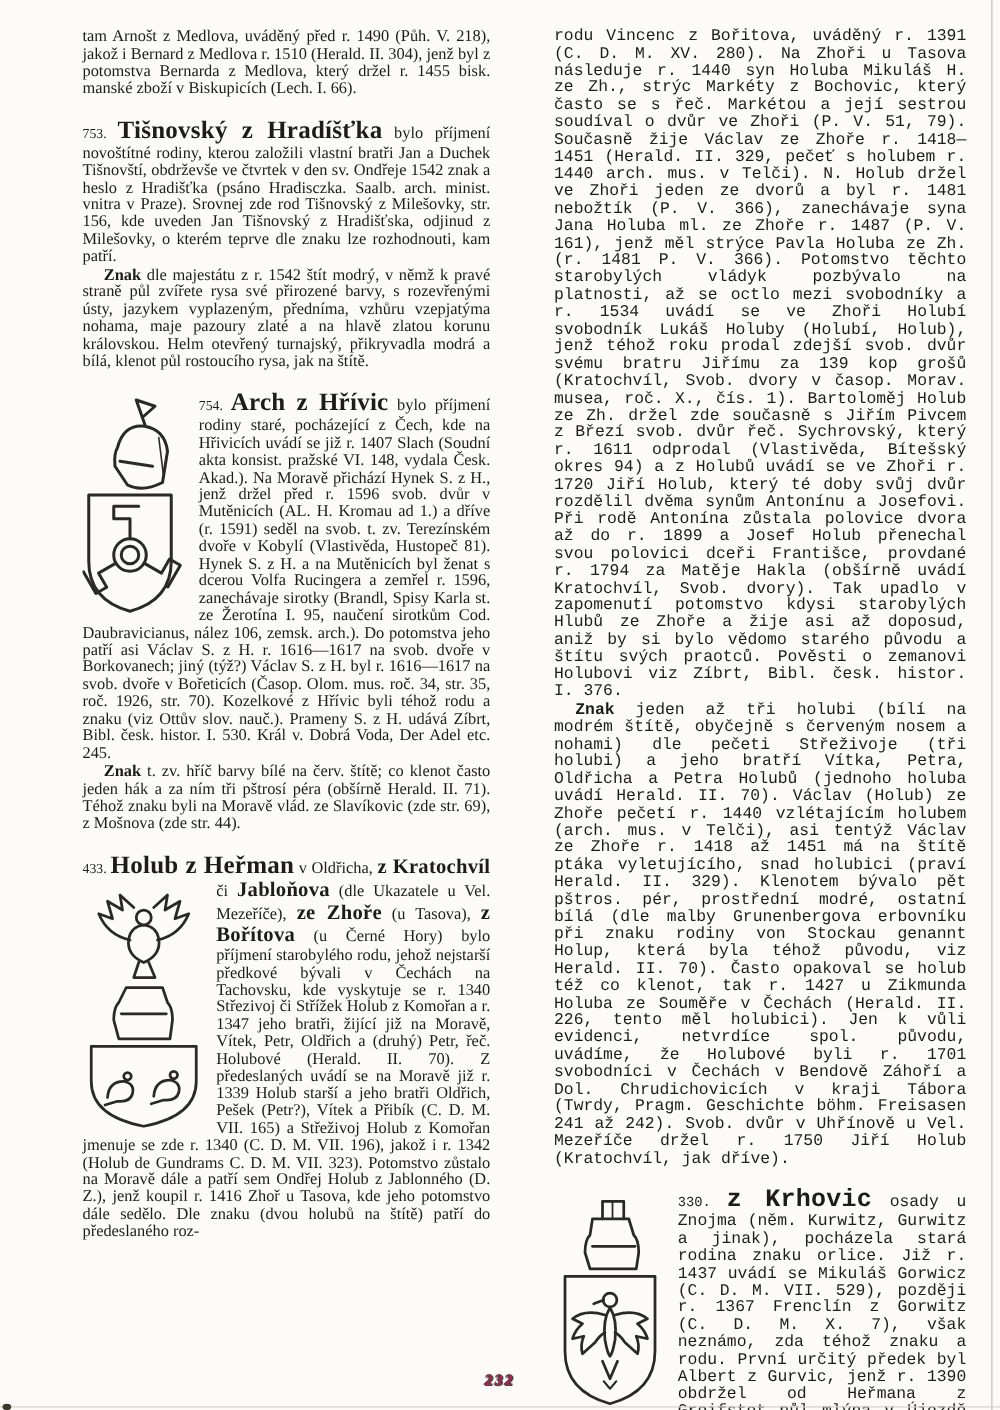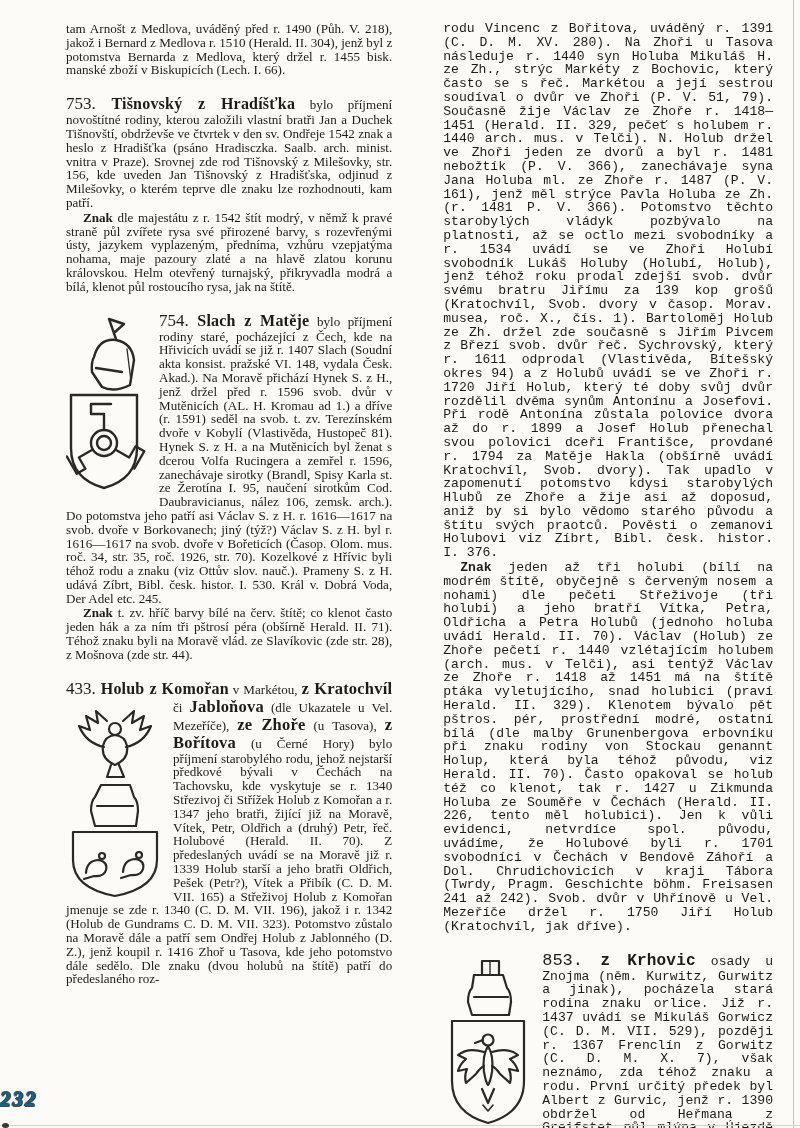--- a/index.html
+++ b/index.html
@@ -14,74 +14,75 @@
   .scan-edge-right{position:absolute;top:0;right:6px;width:1px;height:1128px;background:#c8c4ba;}
   .scan-edge-bottom{position:absolute;left:0;bottom:2px;width:100%;height:1px;background:#d6d2c8;}
   .scan-speck{position:absolute;left:2px;bottom:0px;width:7px;height:5px;background:#3a372f;border-radius:50%;}
   .columns{display:flex;gap:15px;padding:22px 27px 0 30px;}
   .col{text-align:justify;font-size:13.1px;line-height:13.8px;margin-left:36px;}
   .col-left{width:362px;}
   .col-right{width:366px;font-family:Liberation Mono, monospace;}
   p{margin:0;}
   .sec{margin-top:18px;}
   .sec-tight{margin-top:9px;}
-  .enum{font-size:17px;}
-  .ename{font-weight:bold;font-size:16px;line-height:18px;letter-spacing:.2px;}
+  .enum{font-size:11px;}
+  .ename{font-weight:bold;font-size:20px;line-height:18px;letter-spacing:.2px;}
   .ename-sm{font-weight:bold;font-size:16.5px;line-height:18px;letter-spacing:.2px;}
   .znak{text-indent:17px;margin-top:1px;}
   .bold{font-weight:bold;}
   .arms{float:left;margin:3px 9px 2px 0;}
   .arms svg{display:block;}
   .pageno{
     position:absolute;left:0;right:0;bottom:16px;
-    font-size:21px;font-style:italic;font-weight:bold;letter-spacing:2px;
-    color:#0369a1;
+    text-align:center;
+    font-size:12px;font-style:italic;font-weight:bold;letter-spacing:2px;
+    color:#be185d;
     text-shadow:1px 0 0 #4a463e,-1px 0 0 #4a463e,0 1px 0 #4a463e,0 -1px 0 #4a463e,1px 1px 0 #4a463e;
   }
 </style>
 </head>
 <body>
 
 <div class="page">
   <div class="columns">
 
     <div class="col col-left">
       <p><span>tam Arnošt z Medlova, uváděný před r. 1490 (Půh. V. 218), jakož i Bernard z Medlova r. 1510 (Herald. II. 304), jenž byl z potomstva Bernarda z Medlova, který držel r. 1455 bisk. manské zboží v Biskupicích (Lech. I. 66).</span></p>
 
       <section class="sec">
         <p><span class="enum">753. </span><span class="ename">Tišnovský z Hradíšťka</span><span> bylo příjmení novoštítné rodiny, kterou založili vlastní bratři Jan a Duchek Tišnovští, obdrževše ve čtvrtek v den sv. Ondřeje 1542 znak a heslo z Hradišťka (psáno Hradisczka. Saalb. arch. minist. vnitra v Praze). Srovnej zde rod Tišnovský z Milešovky, str. 156, kde uveden Jan Tišnovský z Hradišťska, odjinud z Milešovky, o kterém teprve dle znaku lze rozhodnouti, kam patří.</span></p>
         <p class="znak"><span class="bold">Znak</span><span> dle majestátu z r. 1542 štít modrý, v němž k pravé straně půl zvířete rysa své přirozené barvy, s rozevřenými ústy, jazykem vyplazeným, předníma, vzhůru vzepjatýma nohama, maje pazoury zlaté a na hlavě zlatou korunu královskou. Helm otevřený turnajský, přikryvadla modrá a bílá, klenot půl rostoucího rysa, jak na štítě.</span></p>
       </section>
 
       <section class="sec">
-        <p><span class="enum">754. </span><span class="ename">Slach z Matěje</span><span class="arms">
+        <p><span class="enum">754. </span><span class="ename">Arch z Hřívic</span><span class="arms">
               <svg width="84" height="180" viewBox="0 0 84 180">
                 <g fill="none" stroke="#2b2925" stroke-width="2.4" stroke-linejoin="round" stroke-linecap="round">
                   <path d="M50 24 L43 4 L58 9 L49 17"></path>
                   <path d="M28 42 Q33 23 50 25 Q66 28 68 45 L64 70 Q48 78 36 72 L26 57 Q25 47 28 42 Z"></path>
                   <path d="M30 53 L56 57"></path>
                   <path d="M61 34 L65 66" stroke-width="1.3"></path>
                   <path d="M5 80 H71 V133 Q71 164 38 173 Q5 164 5 133 Z"></path>
                   <circle cx="38" cy="128" r="13"></circle>
                   <circle cx="38" cy="128" r="7"></circle>
                   <path d="M38 115 V99 H25 V89 H45"></path>
                   <g transform="rotate(120 38 128)">
                     <path d="M38 115 V99 H25 V89 H45"></path>
                   </g>
                   <g transform="rotate(240 38 128)">
                     <path d="M38 115 V99 H25 V89 H45"></path>
                   </g>
                 </g>
               </svg>
             </span><span> bylo příjmení rodiny staré, pocházející z Čech, kde na Hřivicích uvádí se již r. 1407 Slach (Soudní akta konsist. pražské VI. 148, vydala Česk. Akad.). Na Moravě přichází Hynek S. z H., jenž držel před r. 1596 svob. dvůr v Mutěnicích (AL. H. Kromau ad 1.) a dříve (r. 1591) seděl na svob. t. zv. Terezínském dvoře v Kobylí (Vlastivěda, Hustopeč 81). Hynek S. z H. a na Mutěnicích byl ženat s dcerou Volfa Rucingera a zemřel r. 1596, zanechávaje sirotky (Brandl, Spisy Karla st. ze Žerotína I. 95, naučení sirotkům Cod. Daubravicianus, nález 106, zemsk. arch.). Do potomstva jeho patří asi Václav S. z H. r. 1616—1617 na svob. dvoře v Borkovanech; jiný (týž?) Václav S. z H. byl r. 1616—1617 na svob. dvoře v Bořeticích (Časop. Olom. mus. roč. 34, str. 35, roč. 1926, str. 70). Kozelkové z Hřívic byli téhož rodu a znaku (viz Ottův slov. nauč.). Prameny S. z H. udává Zíbrt, Bibl. česk. histor. I. 530. Král v. Dobrá Voda, Der Adel etc. 245.</span></p>
-        <p class="znak"><span class="bold">Znak</span><span> t. zv. hříč barvy bílé na červ. štítě; co klenot často jeden hák a za ním tři pštrosí péra (obšírně Herald. II. 71). Téhož znaku byli na Moravě vlád. ze Slavíkovic (zde str. 28), z Mošnova (zde str. 44).</span></p>
+        <p class="znak"><span class="bold">Znak</span><span> t. zv. hříč barvy bílé na červ. štítě; co klenot často jeden hák a za ním tři pštrosí péra (obšírně Herald. II. 71). Téhož znaku byli na Moravě vlád. ze Slavíkovic (zde str. 69), z Mošnova (zde str. 44).</span></p>
       </section>
 
       <section class="sec">
-        <p><span class="enum">433. </span><span class="ename">Holub z Komořan</span><span> v Markétou, </span><span class="ename-sm">z Kratochvíl</span><span> či </span><span class="ename-sm">Jabloňova</span><span class="arms">
+        <p><span class="enum">433. </span><span class="ename">Holub z Heřman</span><span> v Oldřicha, </span><span class="ename-sm">z Kratochvíl</span><span> či </span><span class="ename-sm">Jabloňova</span><span class="arms">
               <svg width="98" height="200" viewBox="0 0 98 200">
                 <g fill="none" stroke="#2b2925" stroke-width="2.2" stroke-linejoin="round" stroke-linecap="round">
                   <path d="M38 46 Q20 42 13 25 L24 29 L20 15 L32 22 L30 10 L41 20"></path>
                   <path d="M60 46 Q78 42 85 25 L74 29 L78 15 L66 22 L68 10 L57 20"></path>
                   <circle cx="49" cy="28" r="6"></circle>
                   <path d="M49 64 Q35 58 37 45 Q39 35 49 34 Q59 35 61 45 Q63 58 49 64 Z"></path>
                   <path d="M45 64 L41 76 H58 L53 64"></path>
                   <path d="M35 84 H64 L68 96 Q72 100 72 110 L70 125 H29 L25 110 Q25 100 29 96 Z"></path>
                   <path d="M31 105 H67"></path>
                   <path d="M7 131 H91 V159 Q91 187 49 195 Q7 187 7 159 Z"></path>
@@ -94,21 +95,21 @@
             </span><span> (dle Ukazatele u Vel. Mezeříče), </span><span class="ename-sm">ze Zhoře</span><span> (u Tasova), </span><span class="ename-sm">z Bořítova</span><span> (u Černé Hory) </span><span>bylo příjmení starobylého rodu, jehož nejstarší předkové bývali v Čechách na Tachovsku, kde vyskytuje se r. 1340 Střezivoj či Střížek Holub z Komořan a r. 1347 jeho bratři, žijící již na Moravě, Vítek, Petr, Oldřich a (druhý) Petr, řeč. Holubové (Herald. II. 70). Z předeslaných uvádí se na Moravě již r. 1339 Holub starší a jeho bratři Oldřich, Pešek (Petr?), Vítek a Přibík (C. D. M. VII. 165) a Střeživoj Holub z Komořan jmenuje se zde r. 1340 (C. D. M. VII. 196), jakož i r. 1342 (Holub de Gundrams C. D. M. VII. 323). Potomstvo zůstalo na Moravě dále a patří sem Ondřej Holub z Jablonného (D. Z.), jenž koupil r. 1416 Zhoř u Tasova, kde jeho potomstvo dále sedělo. Dle znaku (dvou holubů na štítě) patří do předeslaného roz-</span></p>
       </section>
     </div>
 
     <div class="col col-right">
       <p><span>rodu Vincenc z Bořitova, uváděný r. 1391 (C. D. M. XV. 280). Na Zhoři u Tasova následuje r. 1440 syn Holuba Mikuláš H. ze Zh., strýc Markéty z Bochovic, který často se s řeč. Markétou a její sestrou soudíval o dvůr ve Zhoři (P. V. 51, 79). Současně žije Václav ze Zhoře r. 1418—1451 (Herald. II. 329, pečeť s holubem r. 1440 arch. mus. v Telči). N. Holub držel ve Zhoři jeden ze dvorů a byl r. 1481 nebožtík (P. V. 366), zanechávaje syna Jana Holuba ml. ze Zhoře r. 1487 (P. V. 161), jenž měl strýce Pavla Holuba ze Zh. (r. 1481 P. V. 366). Potomstvo těchto starobylých vládyk pozbývalo na platnosti, až se octlo mezi svobodníky a r. 1534 uvádí se ve Zhoři Holubí svobodník Lukáš Holuby (Holubí, Holub), jenž téhož roku prodal zdejší svob. dvůr svému bratru Jiřímu za 139 kop grošů (Kratochvíl, Svob. dvory v časop. Morav. musea, roč. X., čís. 1). Bartoloměj Holub ze Zh. držel zde současně s Jiřím Pivcem z Březí svob. dvůr řeč. Sychrovský, který r. 1611 odprodal (Vlastivěda, Bítešský okres 94) a z Holubů uvádí se ve Zhoři r. 1720 Jiří Holub, který té doby svůj dvůr rozdělil dvěma synům Antonínu a Josefovi. Při rodě Antonína zůstala polovice dvora až do r. 1899 a Josef Holub přenechal svou polovici dceři Františce, provdané r. 1794 za Matěje Hakla (obšírně uvádí Kratochvíl, Svob. dvory). Tak upadlo v zapomenutí potomstvo kdysi starobylých Hlubů ze Zhoře a žije asi až doposud, aniž by si bylo vědomo starého původu a štítu svých praotců. Pověsti o zemanovi Holubovi viz Zíbrt, Bibl. česk. histor. I. 376.</span></p>
 
       <p class="znak sec-tight"><span class="bold">Znak</span><span> jeden až tři holubi (bílí na modrém štítě, obyčejně s červeným nosem a nohami) dle pečeti Střeživoje (tři holubi) a jeho bratří Vítka, Petra, Oldřicha a Petra Holubů (jednoho holuba uvádí Herald. II. 70). Václav (Holub) ze Zhoře pečetí r. 1440 vzlétajícím holubem (arch. mus. v Telči), asi tentýž Václav ze Zhoře r. 1418 až 1451 má na štítě ptáka vyletujícího, snad holubici (praví Herald. II. 329). Klenotem bývalo pět pštros. pér, prostřední modré, ostatní bílá (dle malby Grunenbergova erbovníku při znaku rodiny von Stockau genannt Holup, která byla téhož původu, viz Herald. II. 70). Často opakoval se holub též co klenot, tak r. 1427 u Zikmunda Holuba ze Souměře v Čechách (Herald. II. 226, tento měl holubici). Jen k vůli evidenci, netvrdíce spol. původu, uvádíme, že Holubové byli r. 1701 svobodníci v Čechách v Bendově Záhoří a Dol. Chrudichovicích v kraji Tábora (Twrdy, Pragm. Geschichte böhm. Freisasen 241 až 242). Svob. dvůr v Uhřínově u Vel. Mezeříče držel r. 1750 Jiří Holub (Kratochvíl, jak dříve).</span></p>
 
       <section class="sec">
-        <p><span class="enum">853. </span><span class="ename">z Krhovic</span><span class="arms">
+        <p><span class="enum">330. </span><span class="ename">z Krhovic</span><span class="arms">
               <svg width="90" height="192" viewBox="0 0 90 192">
                 <g fill="none" stroke="#2b2925" stroke-width="2.2" stroke-linejoin="round" stroke-linecap="round">
                   <path d="M39 20 V6 H56 V20"></path>
                   <path d="M47 6 V20" stroke-width="1.4"></path>
                   <path d="M31 20 H60 L64 33 Q68 37 68 47 L66 60 H29 L25 47 Q25 37 29 33 Z"></path>
                   <path d="M31 42 H65"></path>
                   <path d="M9 66 H81 V126 Q81 158 45 168 Q9 158 9 126 Z"></path>
                   <circle cx="45" cy="85" r="5.5"></circle>
                   <path d="M40 85 L32 88"></path>
                   <path d="M45 91 Q51 101 49 117 Q47 128 45 130 Q43 128 41 117 Q39 101 45 91 Z"></path>

